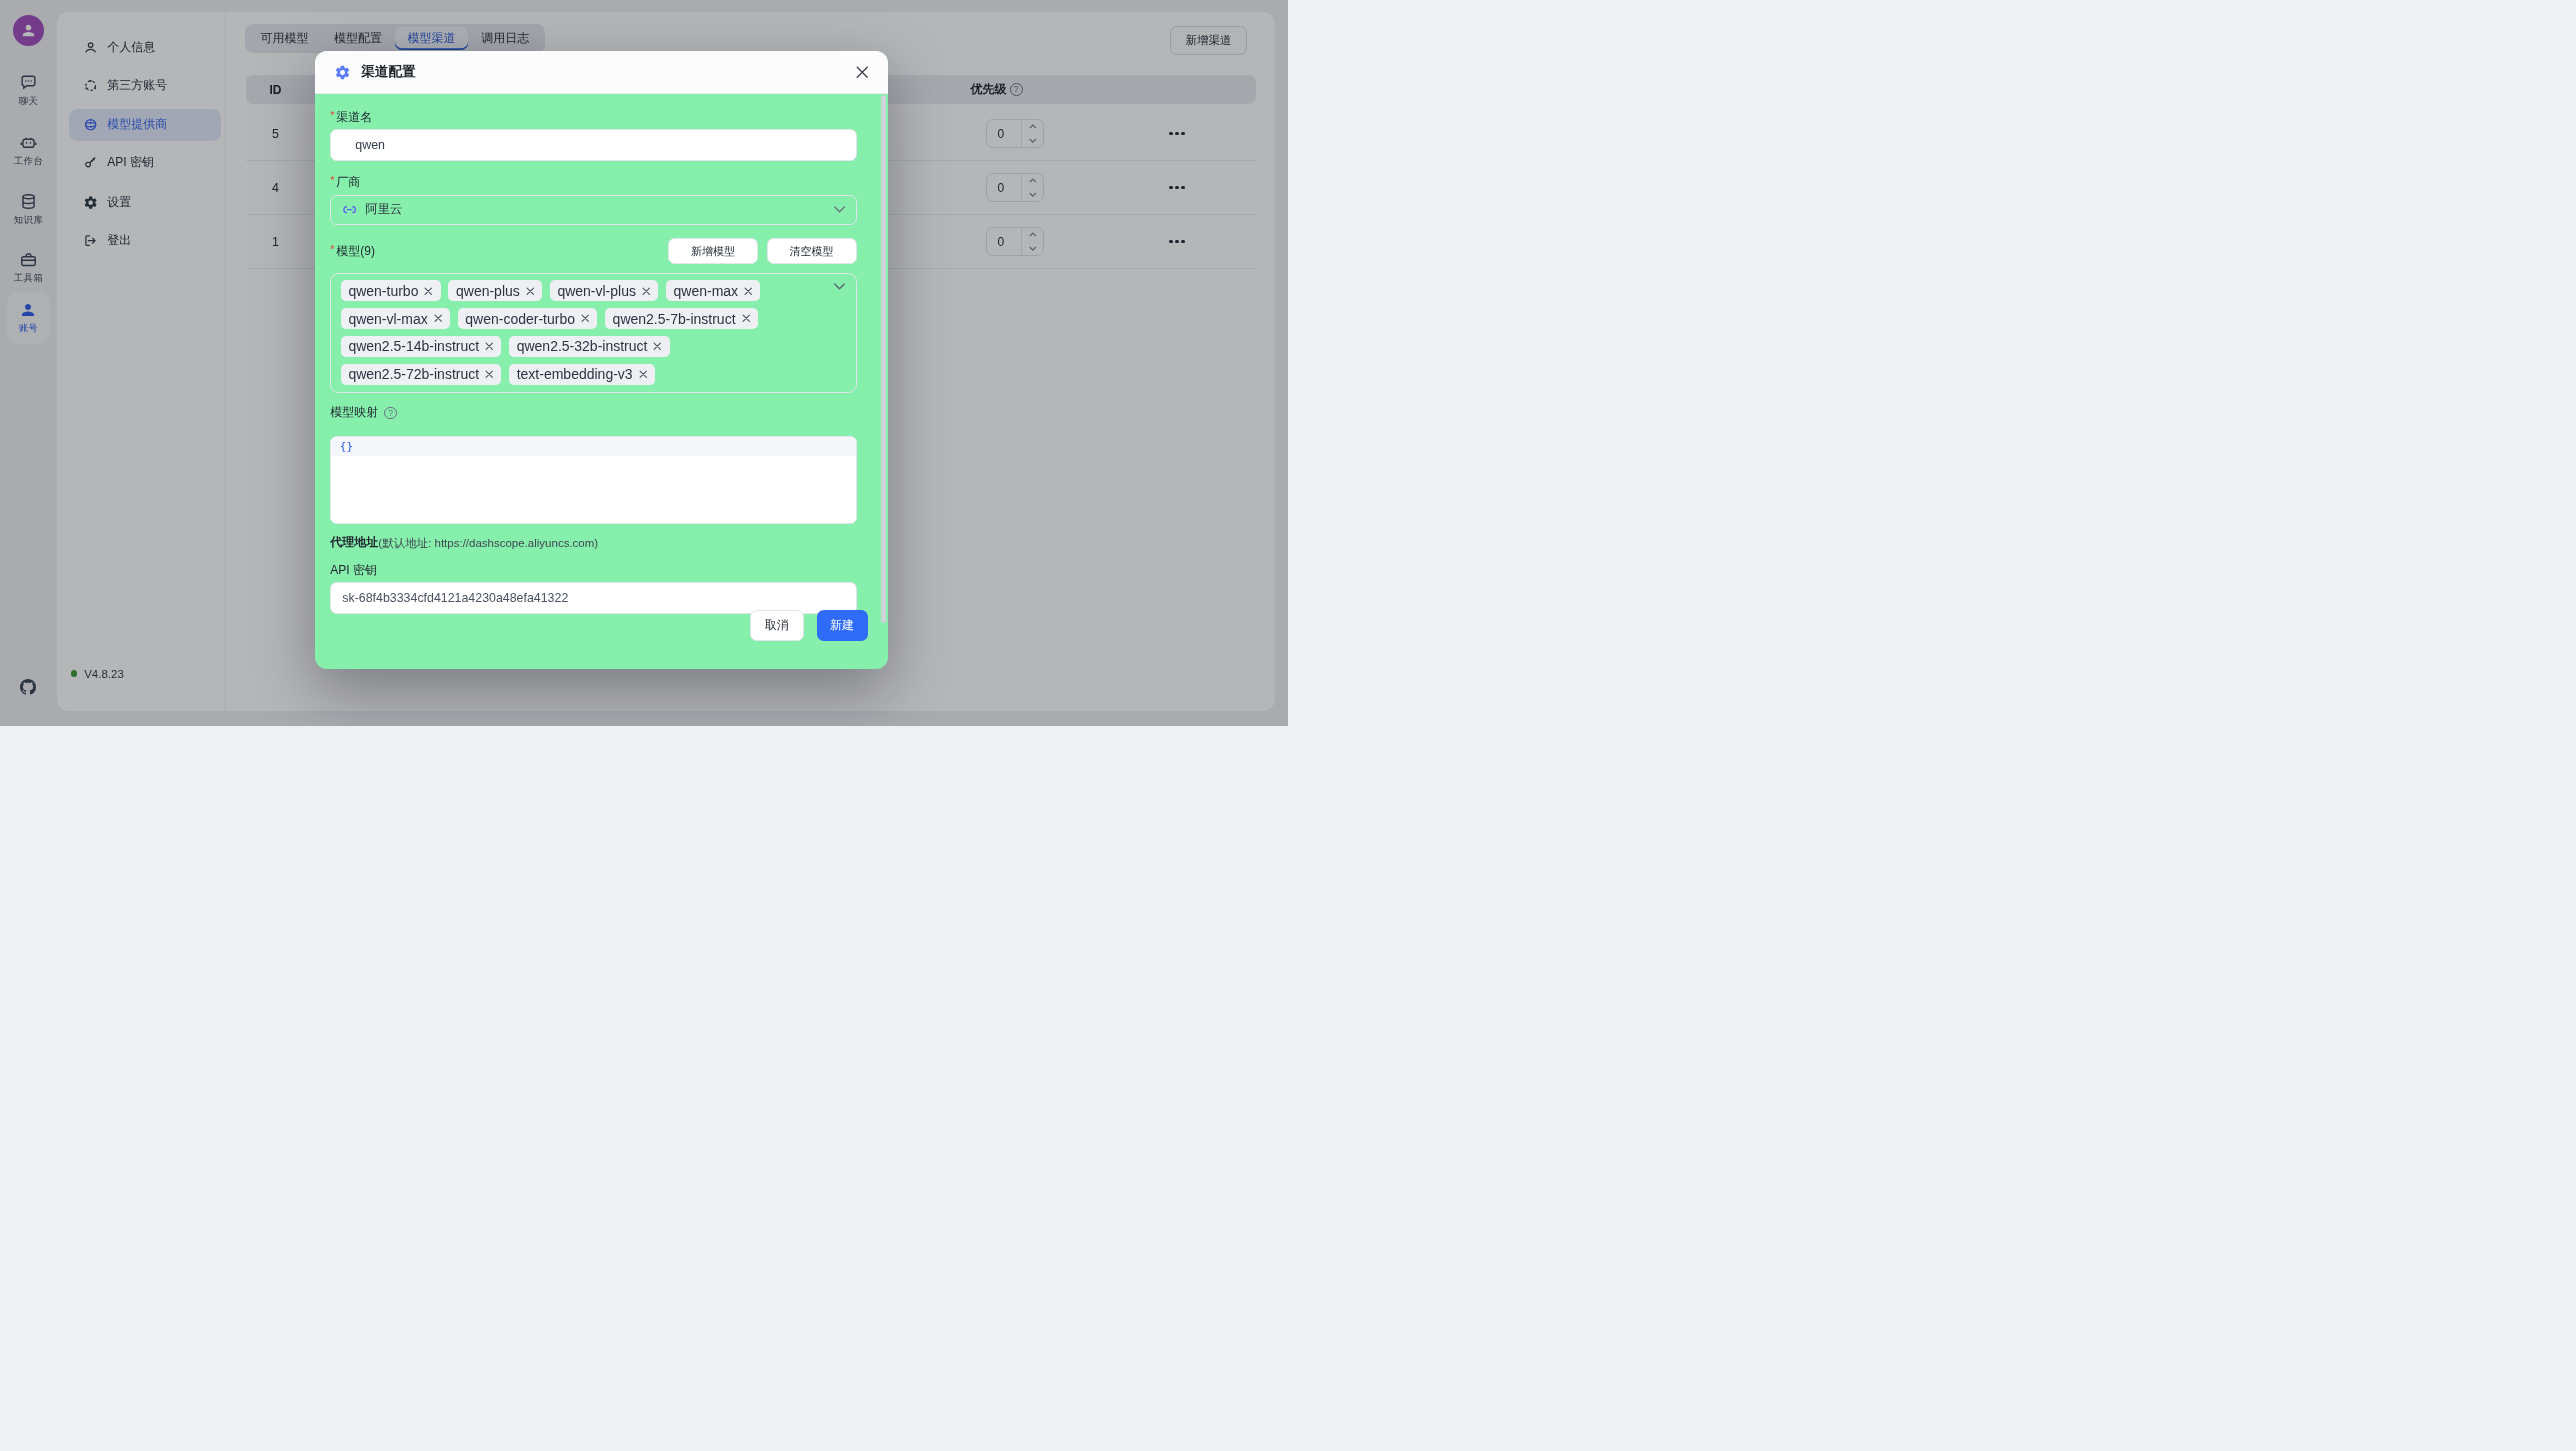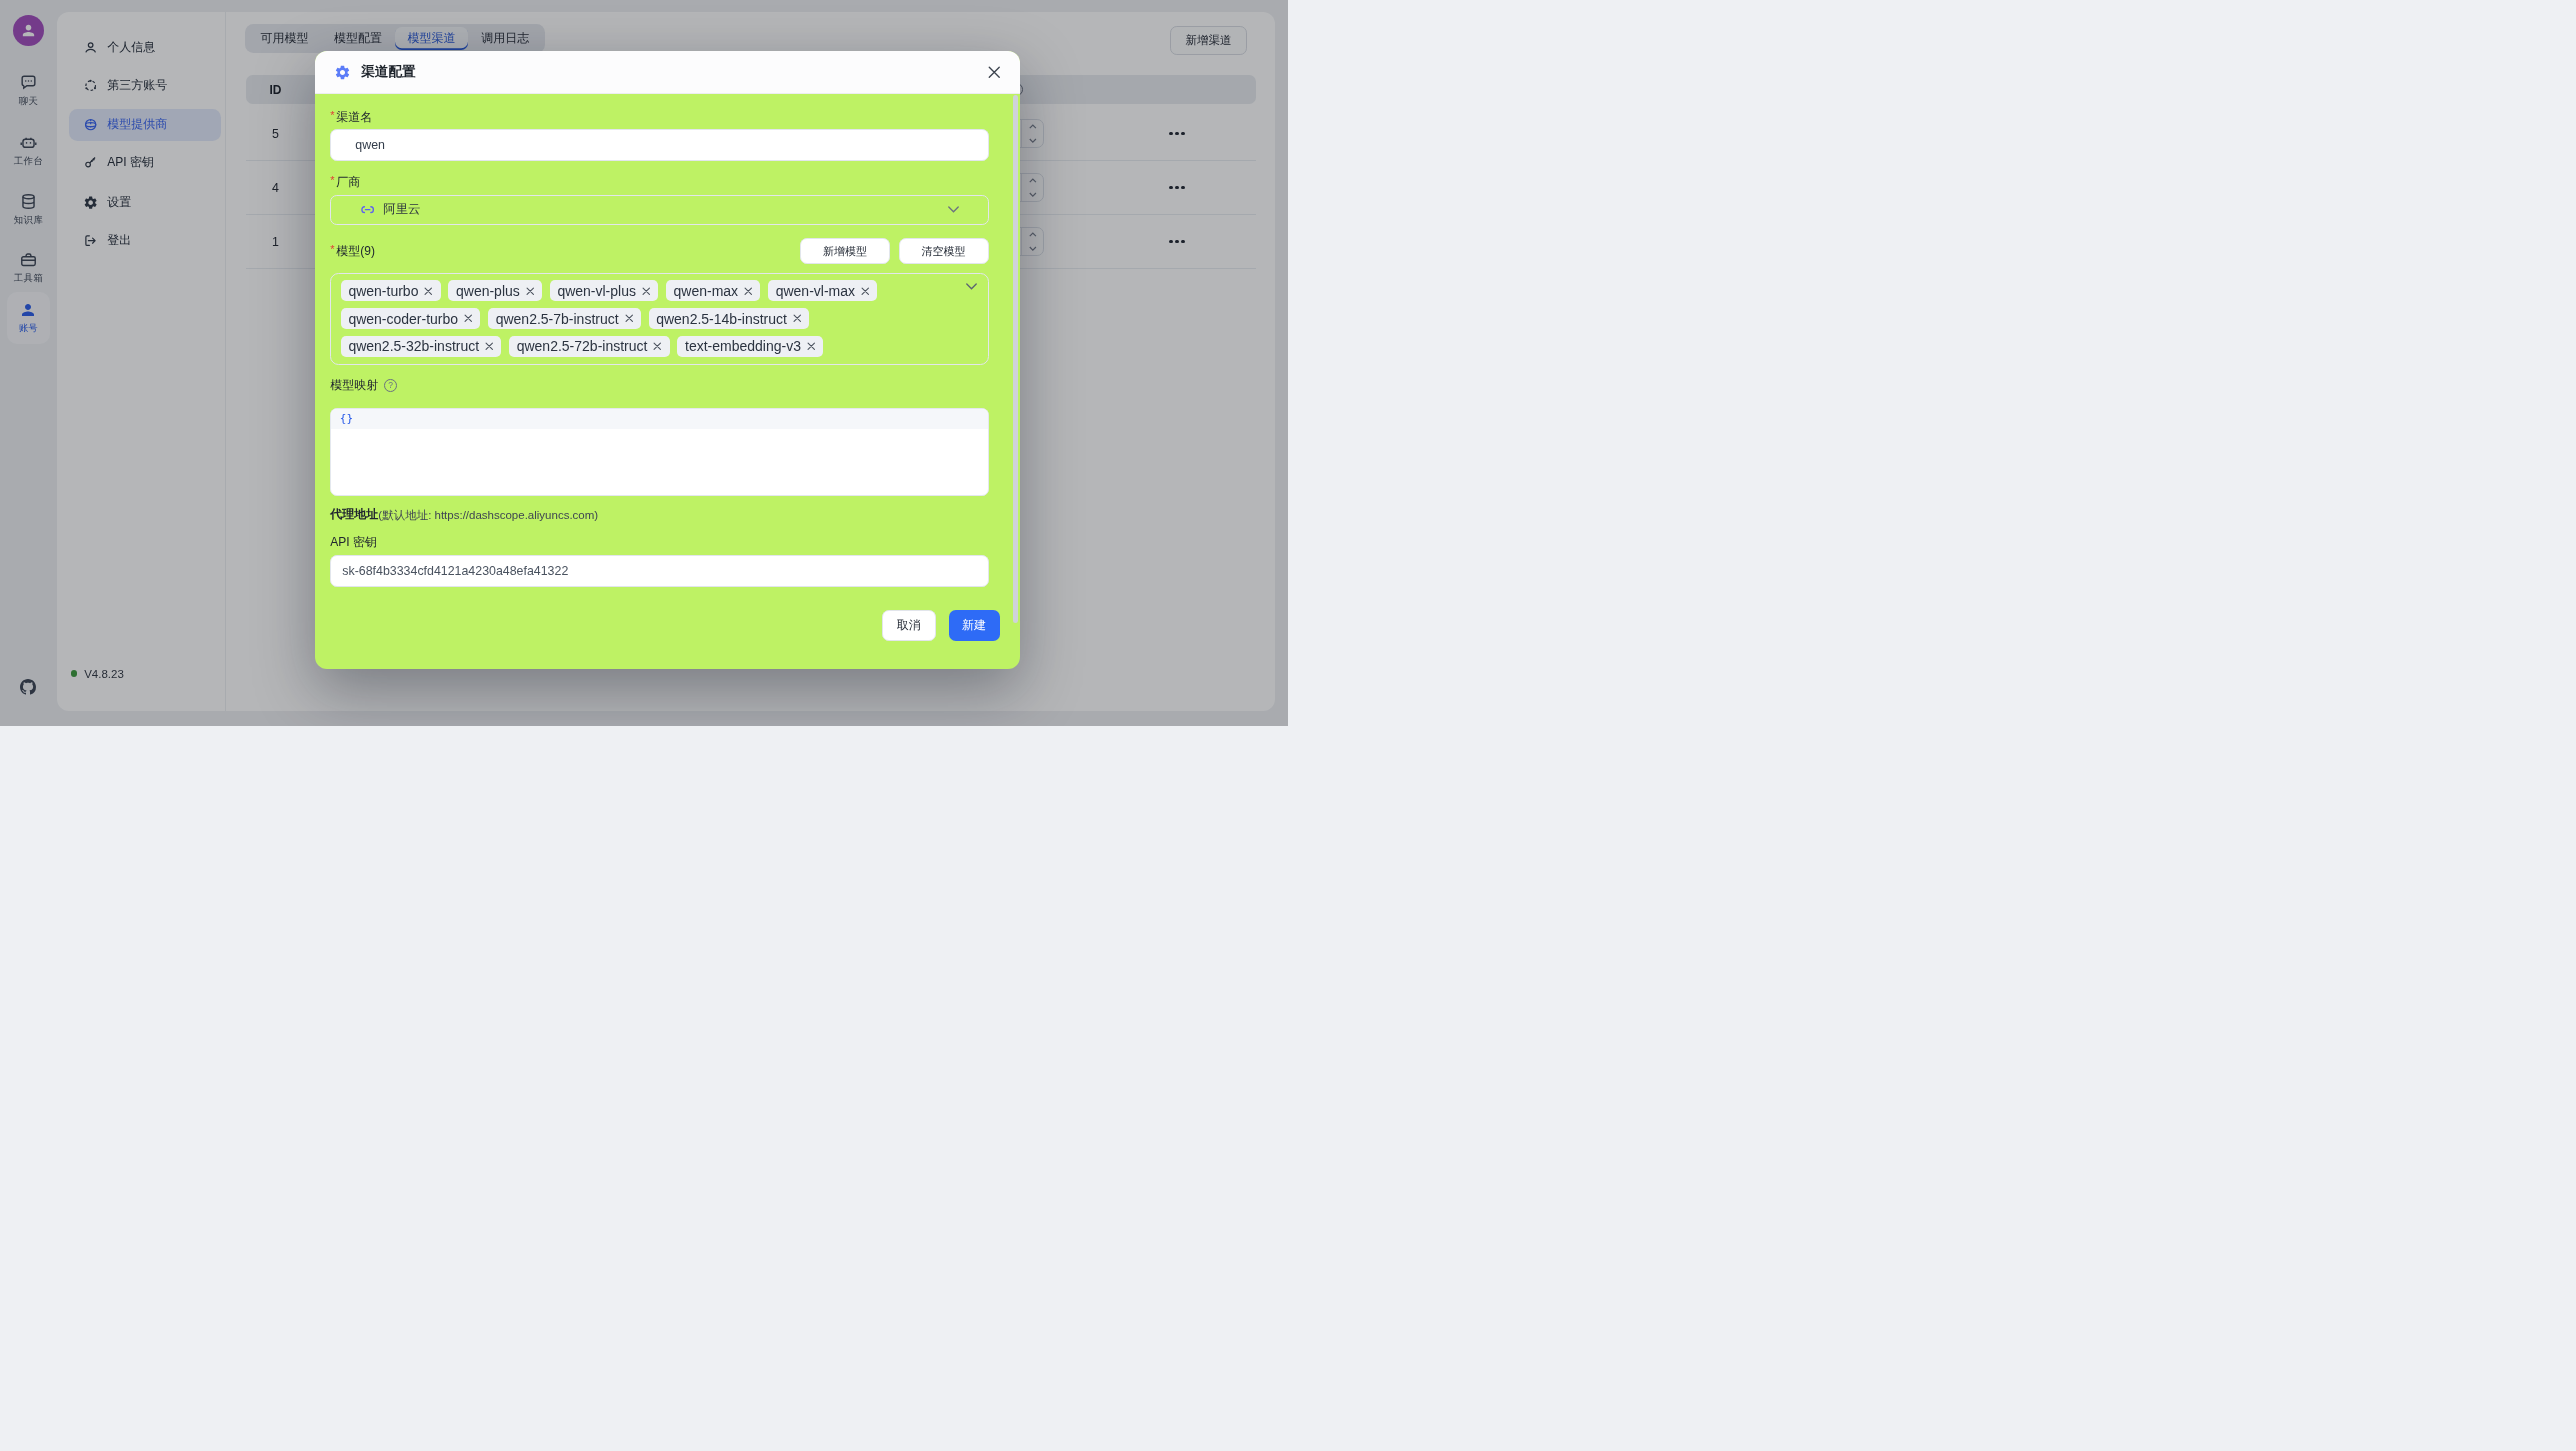--- a/index.html
+++ b/index.html
@@ -56,34 +56,34 @@
   .prio .val { flex:1; display:flex; align-items:center; padding-left:10.2px; font-size:12px; color:#272d37; }
   .prio .steps { width:22px; border-left:0.9px solid #e4e7ee; display:flex; flex-direction:column; }
   .prio .steps span { flex:1; display:flex; align-items:center; justify-content:center; color:#7a828f; }
   .dots { position:absolute; left:923px; top:50%; margin-top:-1.7px; display:flex; gap:2.6px; }
   .dots i { width:3.4px; height:3.4px; border-radius:50%; background:#262c37; }
 
   
   .overlay { position:absolute; inset:0; background:rgba(10,13,20,.30); z-index:10; }
 
   
-  .modal { position:absolute; left:315px; top:51px; width:705px; height:618px; background:#bef264; border-radius:12px;
+  .modal { position:absolute; left:315px; top:51px; width:573px; height:618px; background:#86efac; border-radius:12px;
            box-shadow:0 20.4px 60px rgba(10,15,30,.35); z-index:20; }
   .m-head { height:43px; display:flex; align-items:center; padding:0 19px; border-bottom:0.9px solid #ededf1;
             background:#fcfcfd; border-radius:12px 12px 0 0; }
   .m-title { margin-left:10.2px; font-size:13.6px; font-weight:bold; color:#1d232b; }
   .m-close { margin-left:auto; color:#3c434e; cursor:pointer; }
   .m-body { padding:17px 31.5px 0 15.3px; }
   .f-label { display:flex; align-items:center; font-size:12px; color:#1d242e; font-weight:500; height:13.6px; }
   .req { color:#e04038; margin-right:1.7px; position:relative; top:-2.6px; font-size:11px; }
   .t-input { width:100%; height:32px; border:0.9px solid #e2e6ec; border-radius:6.8px; padding:0 11px;
              font-size:12.4px; color:#333d4b; font-family:inherit; outline:none; background:#fff; }
   .t-input::placeholder { color:#a9b0bc; }
   .select { margin-top:5.1px; height:30px; border:0.9px solid #e2e6ec; border-radius:6.8px; display:flex; align-items:center;
-            padding:0 29px; gap:7.7px; font-size:12.4px; color:#2b333f; }
+            padding:0 11px; gap:7.7px; font-size:12.4px; color:#2b333f; }
   .select .chev { margin-left:auto; color:#6b7380; }
   .models-row { margin-top:13.6px; display:flex; align-items:center; }
   .models-row .btns { margin-left:auto; display:flex; gap:8.5px; }
   .mini-btn { height:25.6px; padding:0 22px; border:0.9px solid #e2e6ec; border-radius:6.8px; background:#fff;
               font-size:11px; color:#242b36; display:flex; align-items:center; font-family:inherit; }
   .tags-box { margin-top:8.5px; min-height:83px; border:0.9px solid #e2e6ec; border-radius:8.5px; padding:6.8px 29px 6.8px 9.4px;
               position:relative; display:flex; flex-wrap:wrap; gap:6.8px 7.7px; align-content:flex-start; }
   .tags-box .chev { position:absolute; right:11px; top:9.4px; color:#5b6472; }
   .tag { height:21px; background:#eef0f4; border-radius:5.1px; padding:0 7.7px; display:flex; align-items:center; gap:6px;
          font-size:14px; color:#2b3340; }

